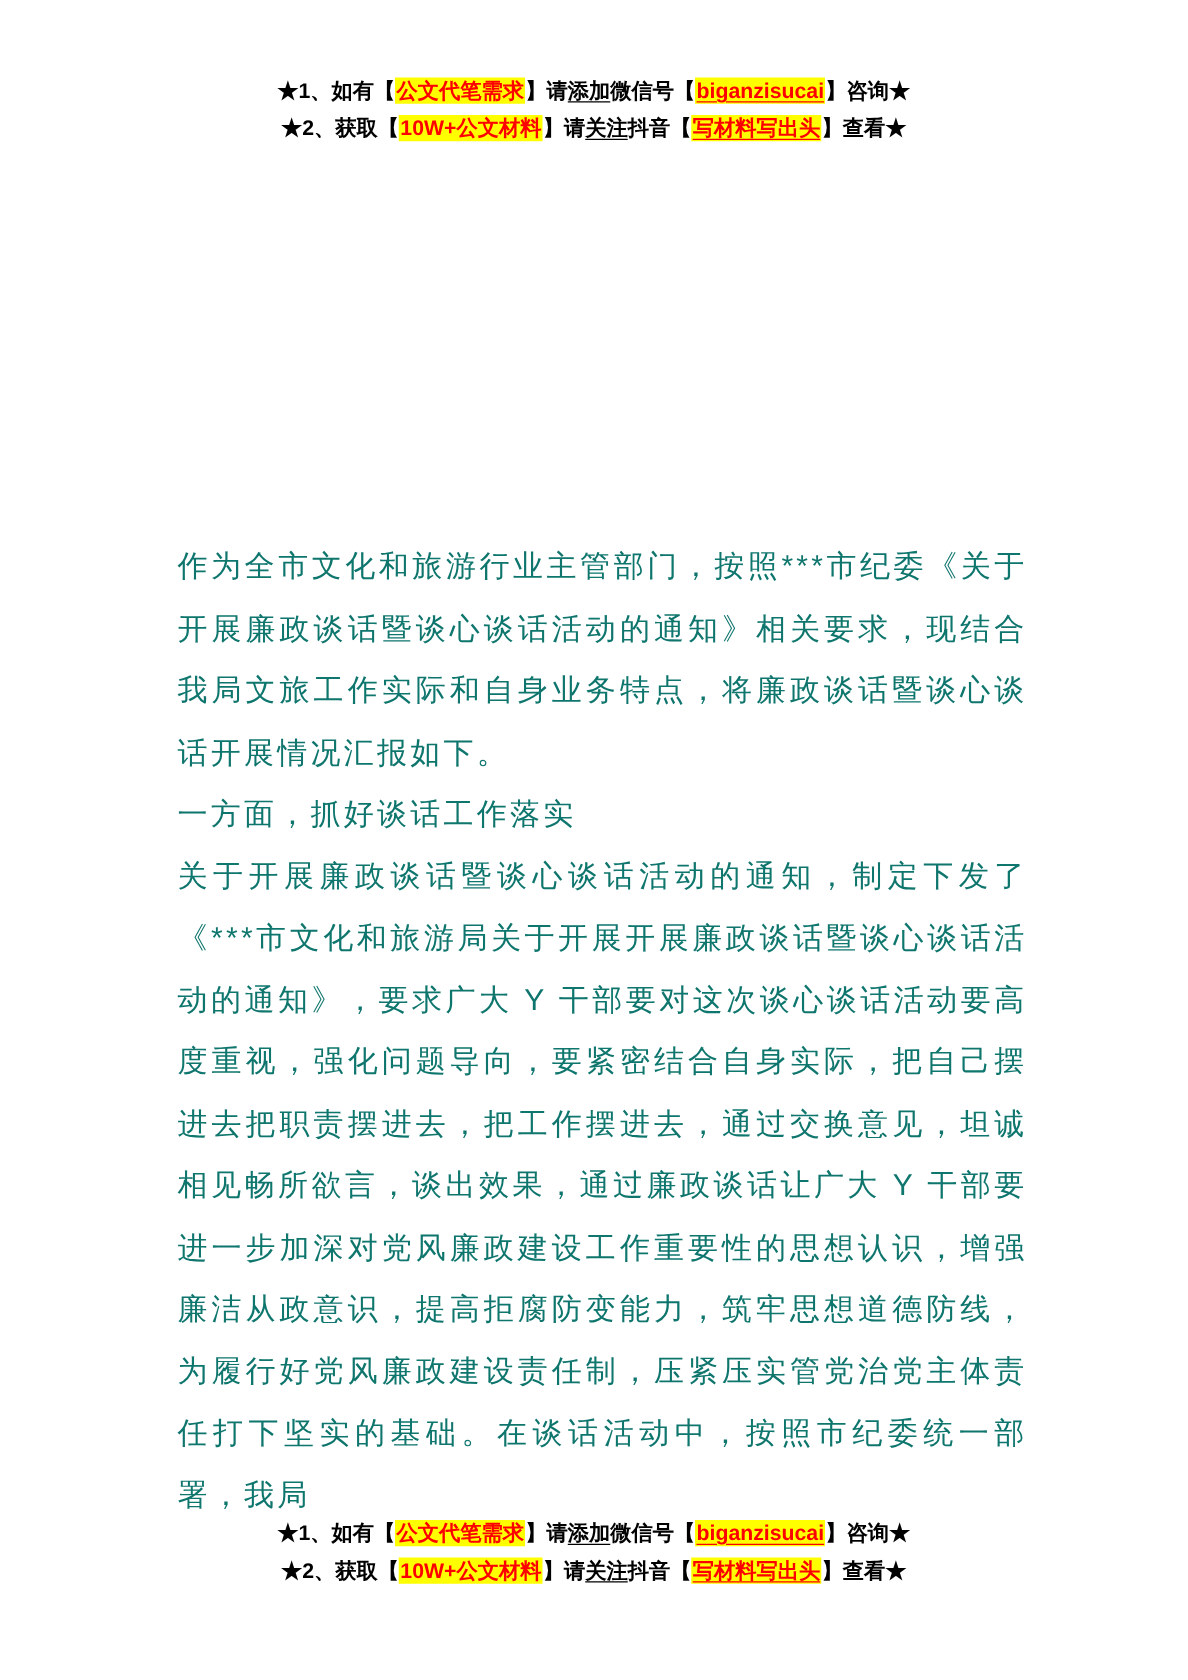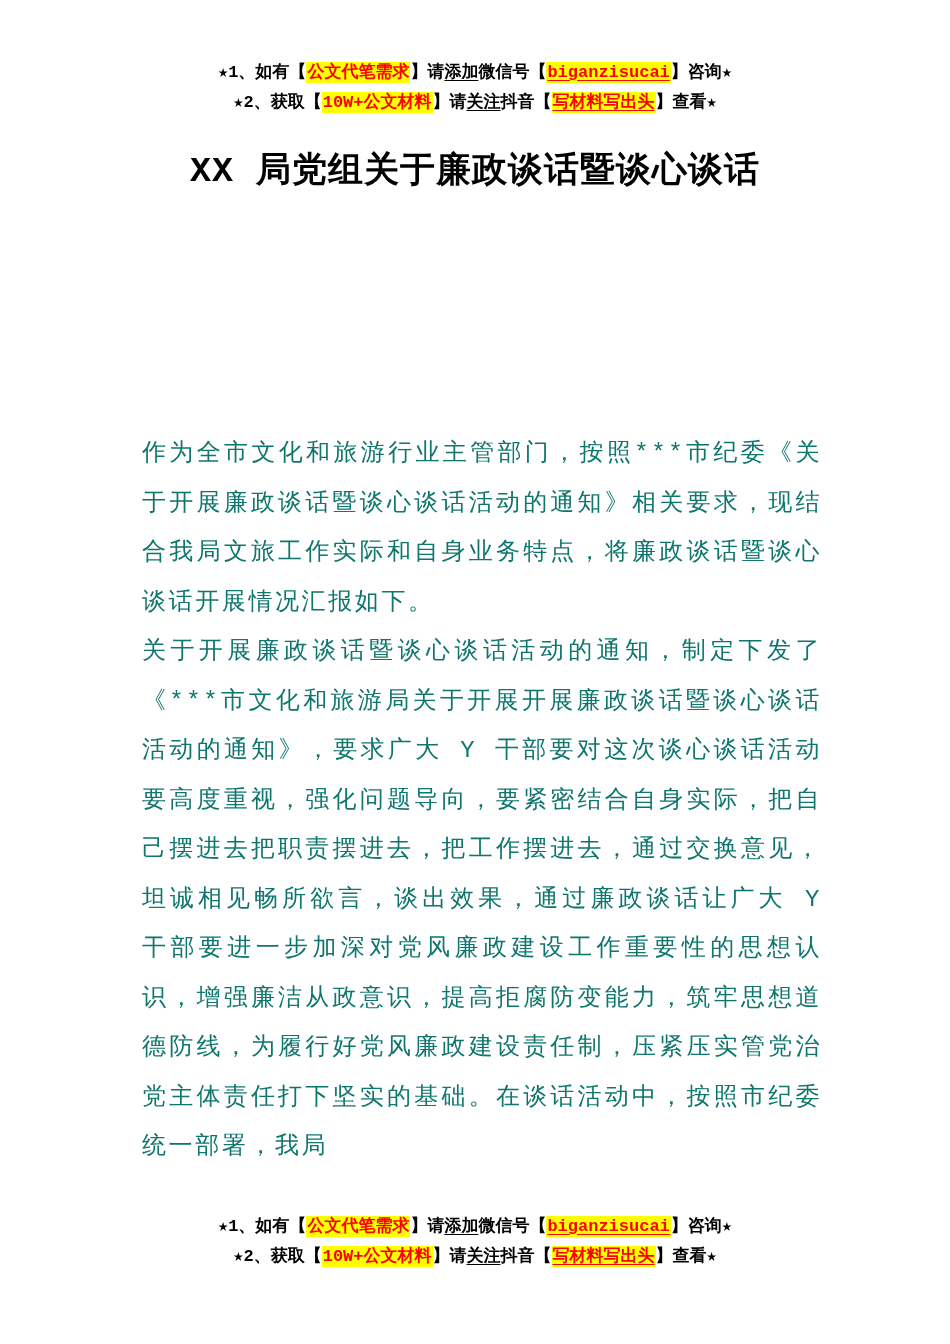--- a/index.html
+++ b/index.html
@@ -4,21 +4,21 @@
 <style>
   * { margin: 0; padding: 0; box-sizing: border-box; }
   html, body { background: #ffffff; }
   .page {
     position: relative;
     width: 950px;
     height: 1344px;
     margin: 0 auto;
     background: #ffffff;
     overflow: hidden;
-    font-family: Liberation Mono, monospace;
+    font-family: Liberation Sans, sans-serif;
     color: #000000;
   }
   
   .notice {
     position: absolute;
     left: 0;
     right: 0;
     text-align: center;
     font-size: 17px;
     font-weight: bold;
@@ -79,24 +79,24 @@
 
   <div class="notice notice--header">
     <div class="notice-line">
       <span class="seg">★1、如有【</span><span class="seg seg-hl">公文代笔需求</span><span class="seg">】请</span><span class="seg seg-ul">添加</span><span class="seg">微信号【</span><span class="seg seg-hl seg-ul">biganzisucai</span><span class="seg">】咨询★</span>
     </div>
     <div class="notice-line">
       <span class="seg">★2、获取【</span><span class="seg seg-hl">10W+公文材料</span><span class="seg">】请</span><span class="seg seg-ul">关注</span><span class="seg">抖音【</span><span class="seg seg-hl seg-ul">写材料写出头</span><span class="seg">】查看★</span>
     </div>
   </div>
 
-  <div class="doc-title">XX 局党组关于廉政谈话暨谈心谈话</div>
 
   <div class="doc-body">
     <p>作为全市文化和旅游行业主管部门，按照***市纪委《关于开展廉政谈话暨谈心谈话活动的通知》相关要求，现结合我局文旅工作实际和自身业务特点，将廉政谈话暨谈心谈话开展情况汇报如下。</p>
+    <p>一方面，抓好谈话工作落实</p>
     <p>关于开展廉政谈话暨谈心谈话活动的通知，制定下发了《***市文化和旅游局关于开展开展廉政谈话暨谈心谈话活动的通知》，要求广大 Y 干部要对这次谈心谈话活动要高度重视，强化问题导向，要紧密结合自身实际，把自己摆进去把职责摆进去，把工作摆进去，通过交换意见，坦诚相见畅所欲言，谈出效果，通过廉政谈话让广大 Y 干部要进一步加深对党风廉政建设工作重要性的思想认识，增强廉洁从政意识，提高拒腐防变能力，筑牢思想道德防线，为履行好党风廉政建设责任制，压紧压实管党治党主体责任打下坚实的基础。在谈话活动中，按照市纪委统一部署，我局</p>
   </div>
 
   <div class="notice notice--footer">
     <div class="notice-line">
       <span class="seg">★1、如有【</span><span class="seg seg-hl">公文代笔需求</span><span class="seg">】请</span><span class="seg seg-ul">添加</span><span class="seg">微信号【</span><span class="seg seg-hl seg-ul">biganzisucai</span><span class="seg">】咨询★</span>
     </div>
     <div class="notice-line">
       <span class="seg">★2、获取【</span><span class="seg seg-hl">10W+公文材料</span><span class="seg">】请</span><span class="seg seg-ul">关注</span><span class="seg">抖音【</span><span class="seg seg-hl seg-ul">写材料写出头</span><span class="seg">】查看★</span>
     </div>

